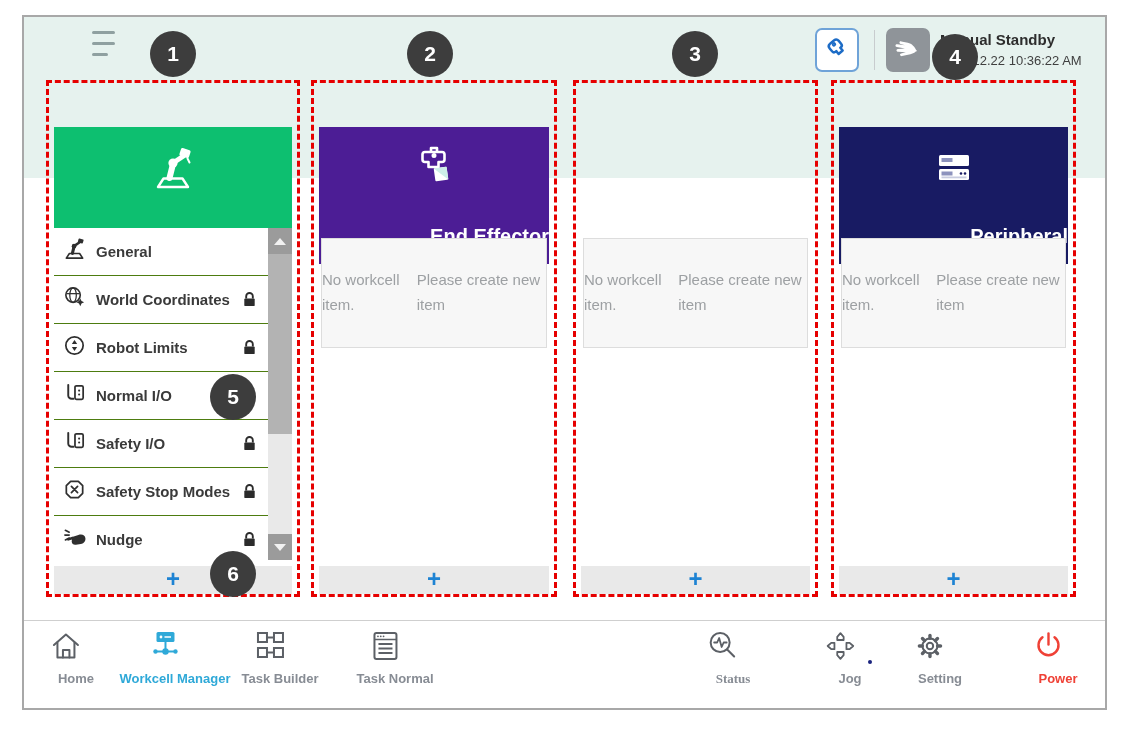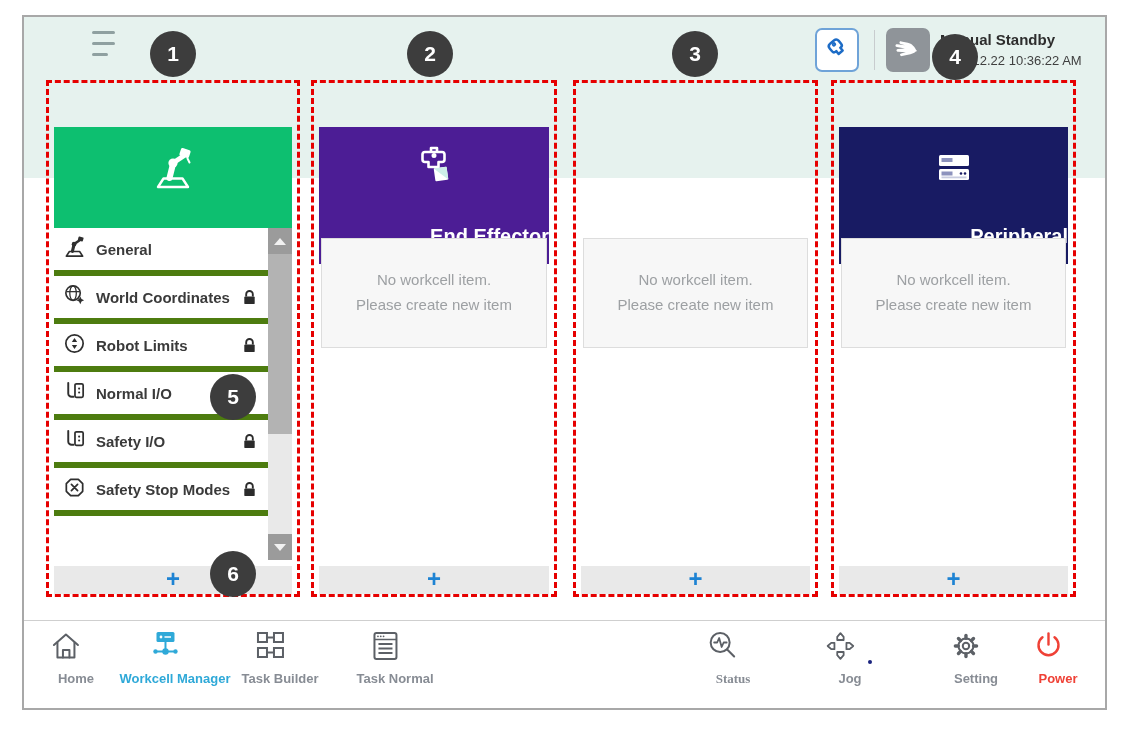--- a/index.html
+++ b/index.html
@@ -42,36 +42,36 @@
   .wc-card{height:137px;display:flex;flex-direction:column;align-items:flex-end;justify-content:flex-end;padding-bottom:16px;box-sizing:border-box;cursor:pointer;margin-top:40px;}
   .wc-card .wc-icon{position:absolute;top:16px;left:50%;transform:translateX(-50%);}
   .wc-title{color:#fff;font-size:20px;font-weight:700;}
   .card-1{left:30px;top:70px;width:238px;}
   .card-2{left:295px;top:70px;width:230px;}
   .card-3{left:557px;top:70px;width:229px;}
   .card-4{left:815px;top:70px;width:229px;}
 
   
   .robot-list{left:30px;top:211px;width:238px;height:332px;background:#fff;overflow:hidden;}
-  .robot-row{display:flex;align-items:center;height:48px;box-sizing:border-box;border-bottom:6px solid #4d7c0f;
+  .robot-row{display:flex;align-items:center;height:48px;box-sizing:border-box;border-bottom:1px solid #4d7c0f;
     padding:0 34px 0 8px;gap:9px;cursor:pointer;}
   .robot-row .row-label{font-size:15px;font-weight:700;color:#3a3a3a;white-space:nowrap;}
   .row-lock{margin-left:auto;flex:none;display:flex;}
   
   .scrollbar{position:absolute;left:244px;top:211px;width:24px;height:332px;background:#e9e9e9;}
   .sb-btn{position:absolute;left:0;width:24px;height:26px;background:#9b9b9b;display:flex;align-items:center;justify-content:center;cursor:pointer;}
   .sb-up{top:0;}
   .sb-down{bottom:0;}
   .tri-up{width:0;height:0;border-left:6px solid transparent;border-right:6px solid transparent;border-bottom:7px solid #f2f2f2;}
   .tri-down{width:0;height:0;border-left:6px solid transparent;border-right:6px solid transparent;border-top:7px solid #f2f2f2;}
   .sb-thumb{position:absolute;left:0;top:26px;width:24px;height:180px;background:#b3b3b3;cursor:grab;}
 
   
   .empty-box{height:110px;background:#f7f7f7;border:1px solid #dddddd;box-sizing:border-box;
-    display:flex;flex-direction:column;align-items:center;justify-content:center;
+    display:flex;flex-direction:row;align-items:center;justify-content:center;
     font-size:15px;color:#9da0a3;line-height:1.65;}
   .empty-2{left:297px;top:221px;width:226px;}
   .empty-3{left:559px;top:221px;width:225px;}
   .empty-4{left:817px;top:221px;width:225px;}
 
   
   .add-bar{height:28px;top:549px;background:#e9e9e9;display:flex;align-items:center;justify-content:center;cursor:pointer;}
   .add-bar span{color:#1e83d3;font-size:24px;font-weight:700;line-height:24px;margin-top:-2px;}
   .add-1{left:30px;width:238px;}
   .add-2{left:295px;width:230px;}
@@ -88,21 +88,21 @@
   .b5{left:186px;top:357px;}
   .b6{left:186px;top:534px;}
 
   
   .nav-line{left:0;top:603px;width:100%;height:1px;background:#cfcfcf;}
   .nav-item{top:612px;transform:translateX(-50%);display:flex;flex-direction:column;align-items:center;gap:4px;cursor:pointer;}
   .nav-item .nav-label{font-size:13px;font-weight:700;color:#878c94;white-space:nowrap;padding-left:20px;}
   .nav-item.active .nav-label{color:#2fa9d8;}
   .nav-item.power .nav-label{color:#ef4136;}
   .nav-home{left:42px;} .nav-wcm{left:141px;} .nav-tb{left:246px;} .nav-tw{left:361px;}
-  .nav-status{left:699px;font-family:Liberation Serif, serif;} .nav-jog{left:816px;} .nav-setting{left:942px;} .nav-power{left:1024px;}
+  .nav-status{left:699px;font-family:Liberation Serif, serif;} .nav-jog{left:816px;} .nav-setting{left:906px;} .nav-power{left:1024px;}
   .blue-dot{left:844px;top:643px;width:4px;height:4px;border-radius:50%;background:#1a237e;}
 </style>
 </head>
 <body>
 
 <div class="frame">
   <div class="mint-band"></div>
 
   <div class="hamburger">
       <i></i>
@@ -257,20 +257,40 @@
       </span>
     </div>
     <div class="robot-row">
       <span>
         <svg width="25" height="25" viewBox="0 0 26 26" fill="none" stroke="#2f2f2f" stroke-linejoin="round">
           <polygon points="9,4.5 17,4.5 21.5,9 21.5,17 17,21.5 9,21.5 4.5,17 4.5,9" stroke-width="1.8"></polygon>
           <path d="M9.8 9.8 l6.4 6.4 M16.2 9.8 l-6.4 6.4" stroke-width="1.8" stroke-linecap="round"></path>
         </svg>
       </span>
       <span class="row-label">Safety Stop Modes</span>
+      <span class="row-lock">
+        <svg width="17" height="17" viewBox="0 0 18 18">
+            <path d="M5.5 8 V5.6 a3.5 3.5 0 0 1 7 0 V8" fill="none" stroke="#2b2b2b" stroke-width="2"></path>
+            <rect x="3.5" y="8" width="11" height="8" rx="1" fill="#2b2b2b"></rect>
+          </svg>
+      </span>
+    </div>
+    <div class="robot-row">
+      <span>
+        <svg width="25" height="25" viewBox="0 0 26 26">
+          <g stroke="#2f2f2f" stroke-width="1.7" stroke-linecap="round" fill="none">
+            <path d="M3.5 5.5 l4 2"></path>
+              <path d="M3 10.5 h4.5"></path>
+              <path d="M3.5 15.5 l4 -2"></path>
+          </g>
+          <path d="M10.5 12.5 l6.5 -2.2 c4 -1.3 6.8 .2 7.3 3.2 c.5 3 -1.2 5.6 -4.8 6.2 l-5 .8 c-2.6 .4 -4.1 -.9 -4.4 -3 z" fill="#2f2f2f"></path>
+          <line x1="11" y1="13.5" x2="6.5" y2="15" stroke="#2f2f2f" stroke-width="2.6" stroke-linecap="round"></line>
+        </svg>
+      </span>
+      <span class="row-label">Nudge</span>
       <span class="row-lock">
         <svg width="17" height="17" viewBox="0 0 18 18">
             <path d="M5.5 8 V5.6 a3.5 3.5 0 0 1 7 0 V8" fill="none" stroke="#2b2b2b" stroke-width="2"></path>
             <rect x="3.5" y="8" width="11" height="8" rx="1" fill="#2b2b2b"></rect>
           </svg>
       </span>
     </div>
   </div>
 
   <div class="scrollbar">

